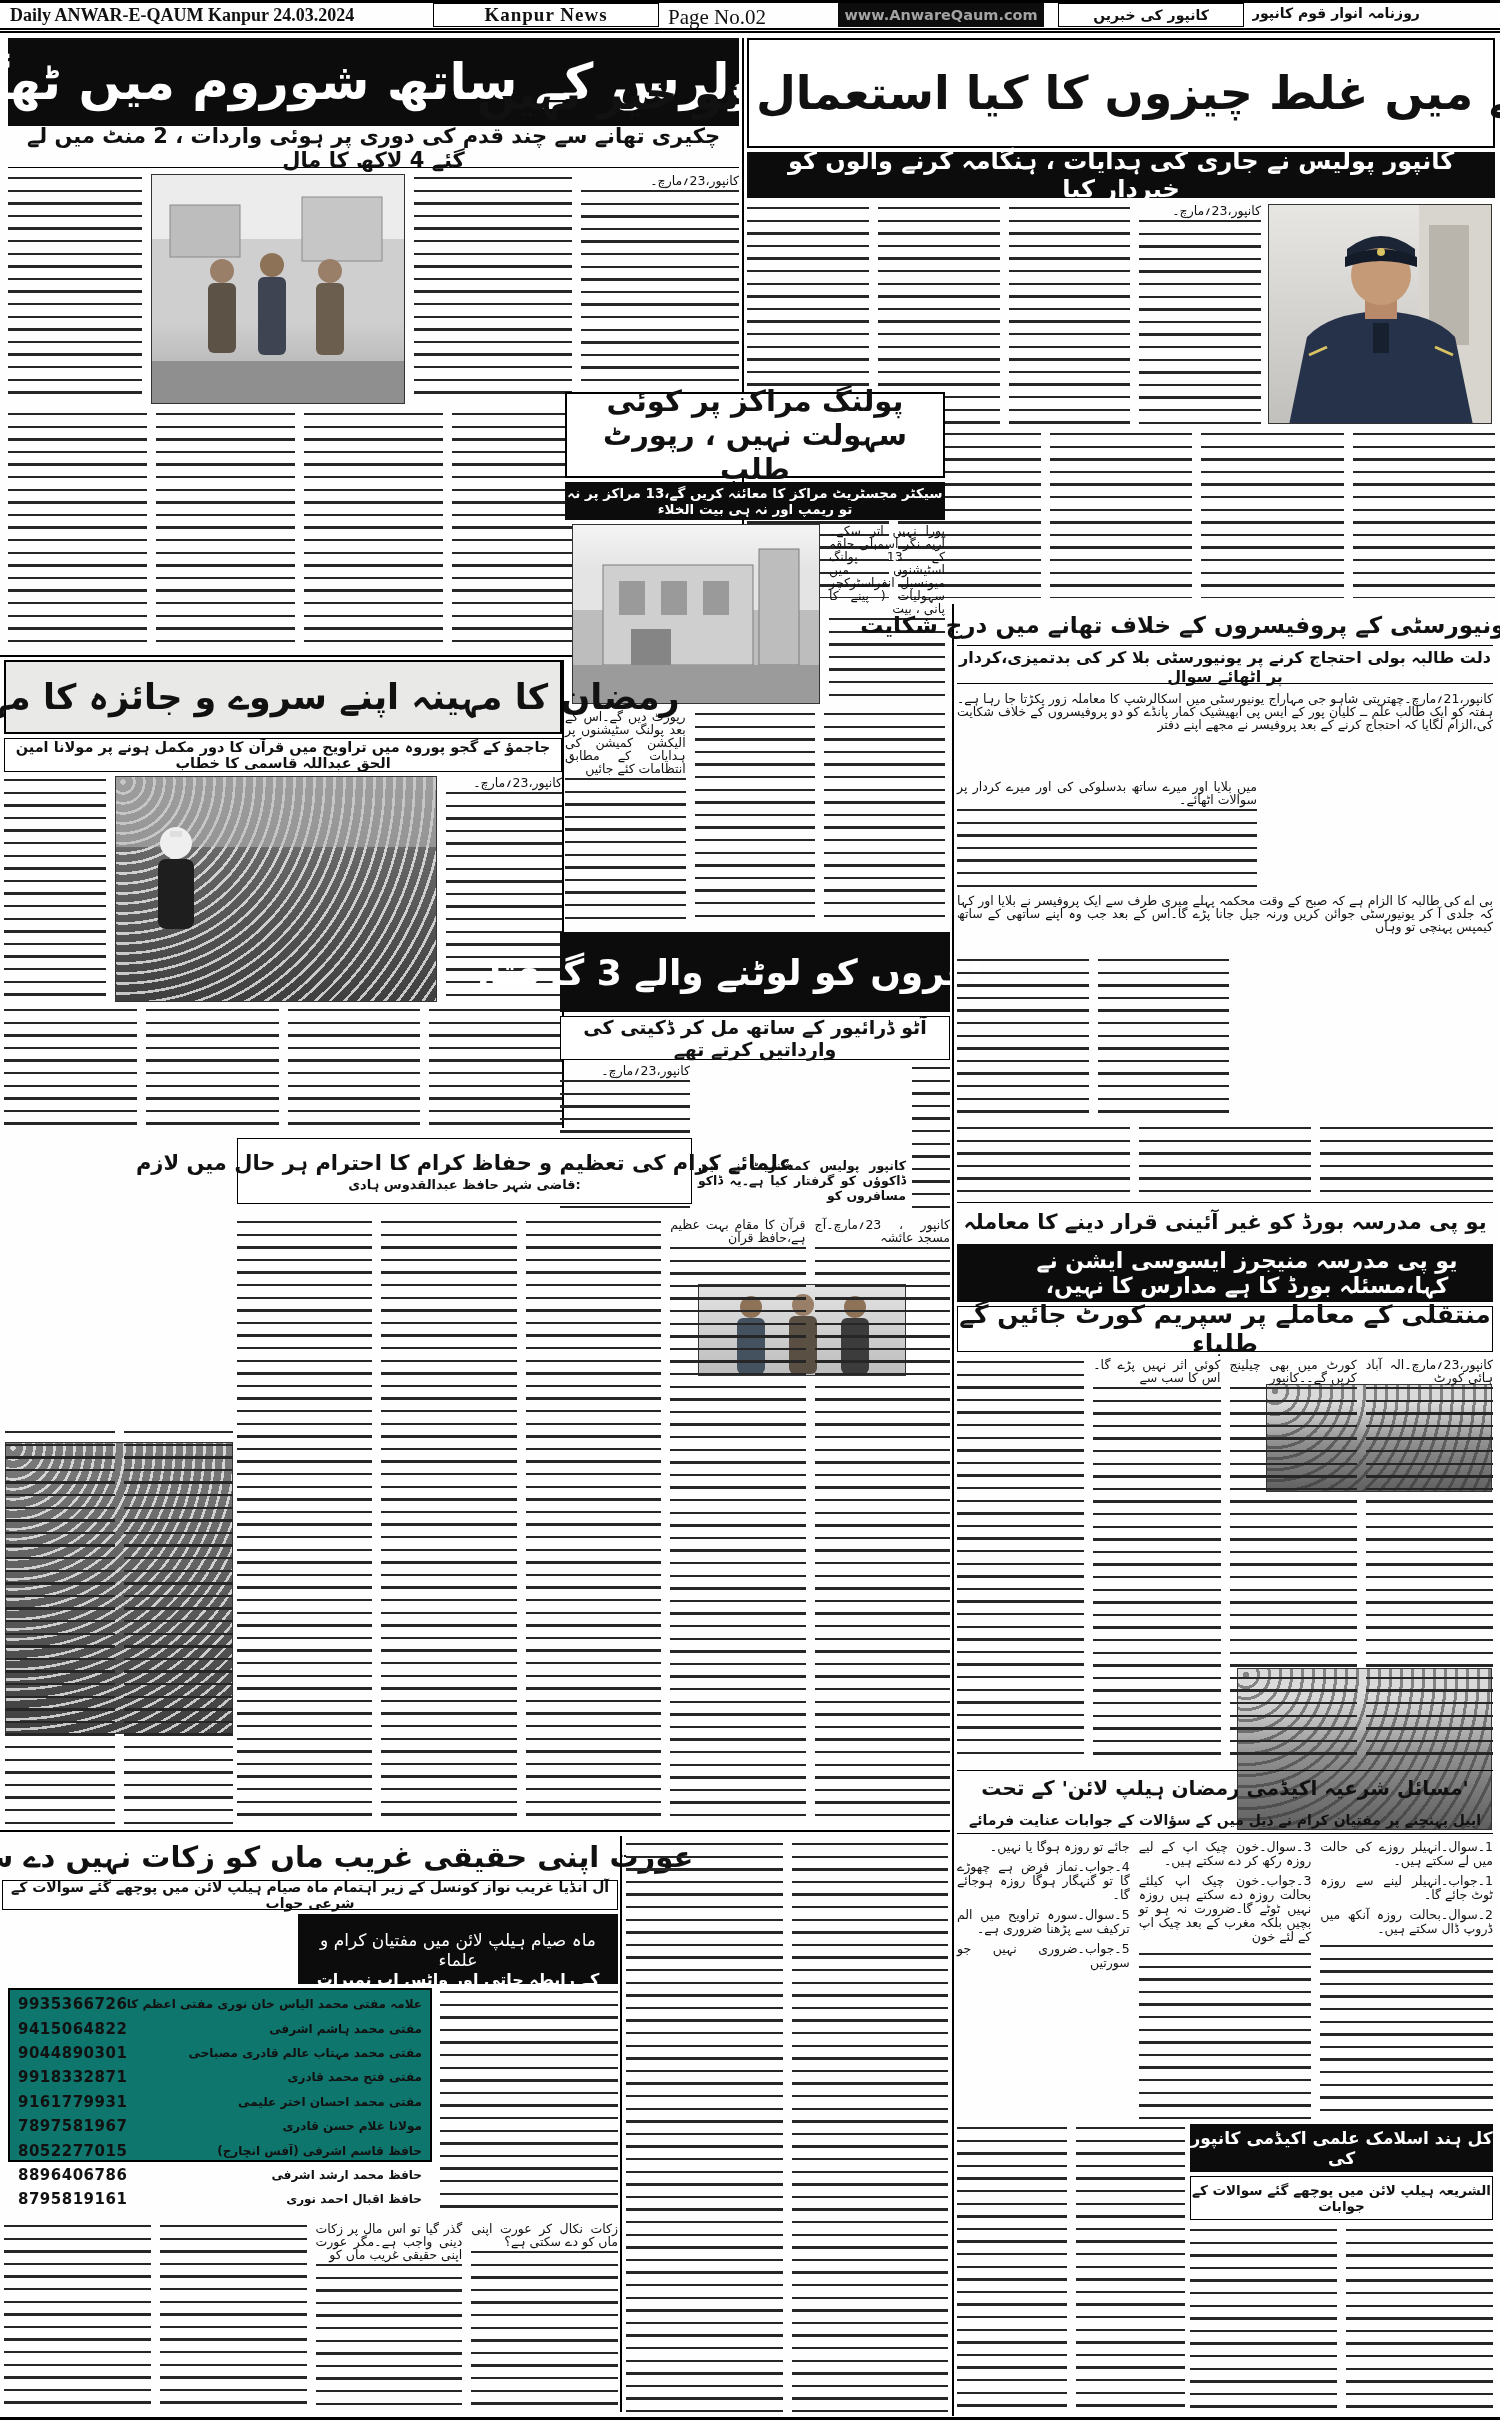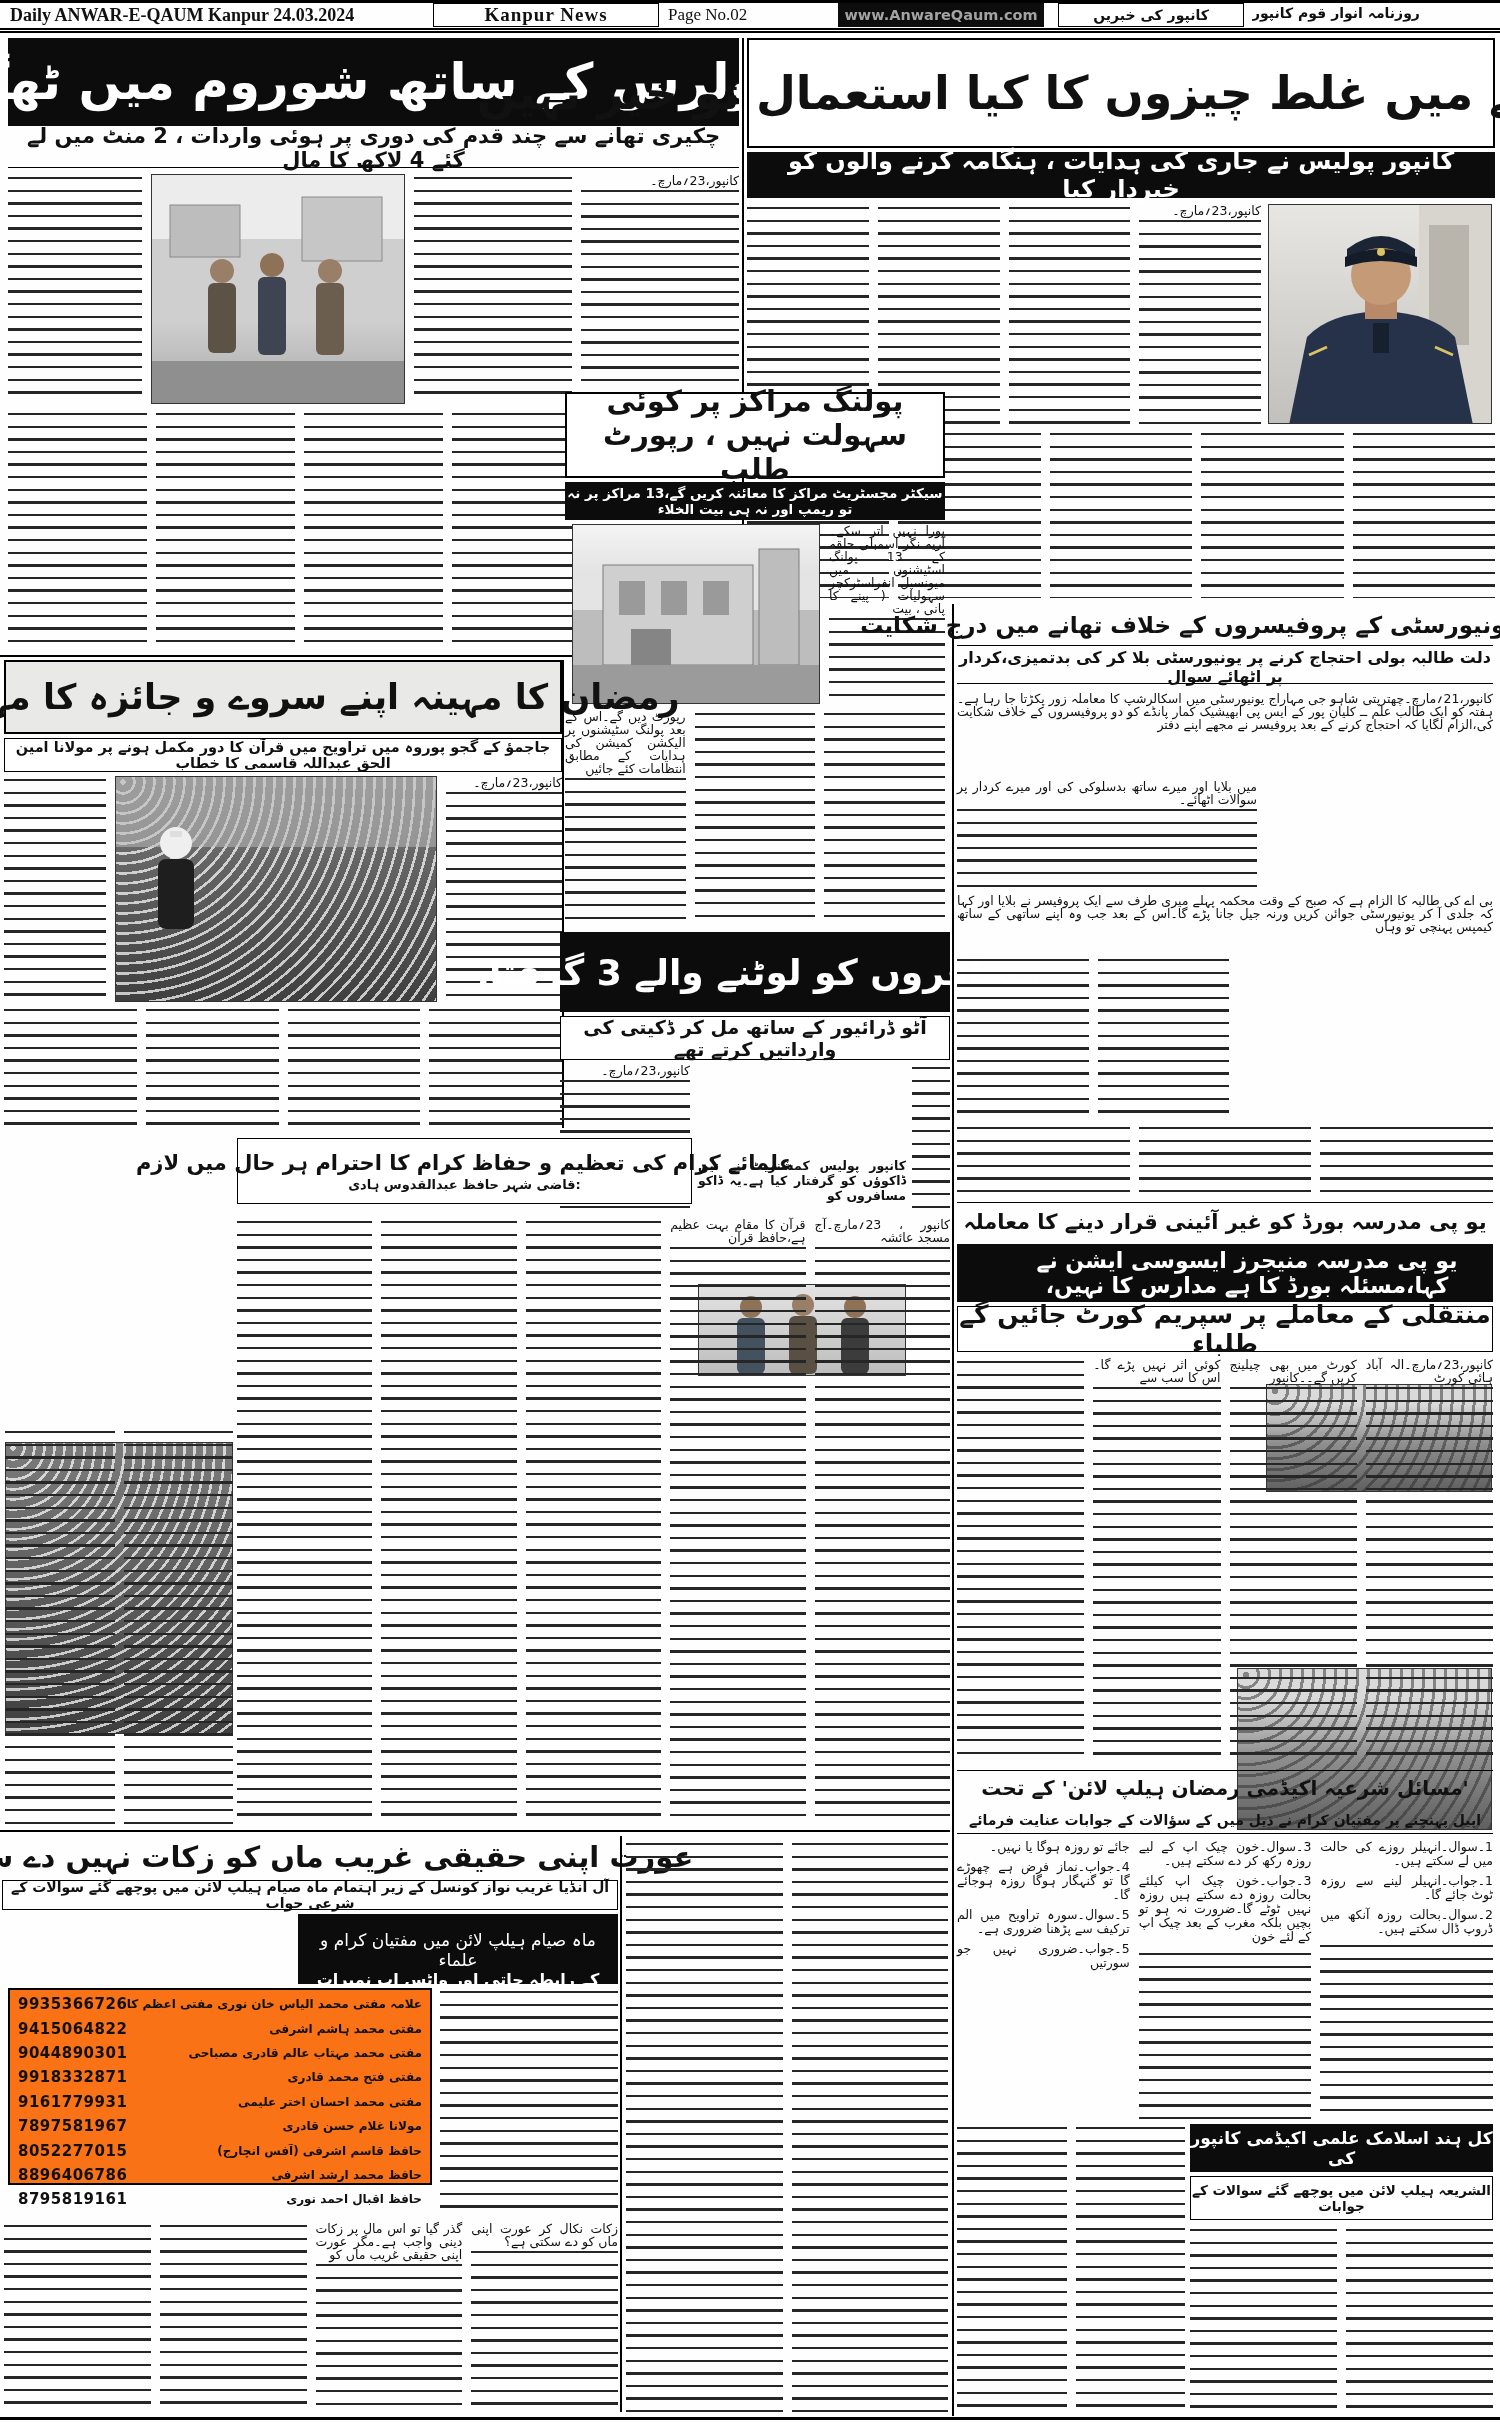--- a/index.html
+++ b/index.html
@@ -38,21 +38,21 @@
 </head>
 <body>
 
 <div id="page">
 
   <div class="abs" style="left:0;top:0;width:1500px;height:3px;background:#000;"></div>
   <div class="abs serif" style="left:10px;top:5px;width:415px;height:22px;font-size:18px;font-weight:bold;white-space:nowrap;">Daily ANWAR-E-QAUM Kanpur 24.03.2024</div>
   <div class="abs boxed1 center serif" style="left:433px;top:3px;width:226px;height:24px;">
     <span style="font-size:19px;font-weight:bold;letter-spacing:1px;">Kanpur News</span>
   </div>
-  <div class="abs serif" style="left:668px;top:5px;width:130px;height:22px;font-size:17px;">Page No.02</div>
+  <div class="abs serif" style="left:668px;top:5px;width:130px;height:22px;font-size:21px;">Page No.02</div>
   <div class="abs center" style="left:838px;top:3px;width:206px;height:24px;background:#0d0d0d;">
     <span style="color:#a3a3a3;font-size:14.5px;font-weight:bold;">www.AnwareQaum.com</span>
   </div>
   <div class="abs boxed1 center ur" style="left:1058px;top:3px;width:186px;height:24px;">
     <span style="font-size:14px;font-weight:bold;">کانپور کی خبریں</span>
   </div>
   <div class="abs ur nowrap" style="left:1252px;top:5px;width:242px;height:22px;font-size:14px;font-weight:bold;text-align:left;">روزنامہ انوار قوم کانپور</div>
   <div class="abs dbl" style="left:0;top:28px;width:1500px;height:6px;"></div>
 
   <div class="abs banner center ur" style="left:8px;top:38px;width:731px;height:88px;">
@@ -415,21 +415,21 @@
     <span style="font-size:29px;font-weight:bold;white-space:nowrap;">عورت اپنی حقیقی غریب ماں کو زکات نہیں دے سکتی</span>
   </div>
   <div class="abs boxed1 center ur" style="left:2px;top:1880px;width:616px;height:30px;">
     <span style="font-size:14px;font-weight:bold;">آل انڈیا غریب نواز کونسل کے زیر اہتمام ماہ صیام ہیلپ لائن میں پوچھے گئے سوالات کے شرعی جواب</span>
   </div>
   <div class="abs banner center ur" style="left:298px;top:1914px;width:320px;height:70px;flex-direction:column;">
     <span style="font-size:17px;font-weight:normal;margin-top:20px;">ماہ صیام ہیلپ لائن میں مفتیان کرام و علماء</span>
     <span style="font-size:16px;font-weight:bold;">کے رابطہ جاتی اور واٹس اپ نمبرات</span>
   </div>
 
-  <div class="abs" style="left:8px;top:1988px;width:424px;height:197px;border:2px solid #000;background:#f97316;padding:2px 0;">
+  <div class="abs" style="left:8px;top:1988px;width:424px;height:174px;border:2px solid #000;background:#0f766e;padding:2px 0;">
     <div class="phone-row">
       <span class="phone-num">9935366726</span>
       <span class="phone-name ur">علامہ مفتی محمد الیاس خان نوری مفتی اعظم کانپور</span>
     </div>
     <div class="phone-row">
       <span class="phone-num">9415064822</span>
       <span class="phone-name ur">مفتی محمد ہاشم اشرفی</span>
     </div>
     <div class="phone-row">
       <span class="phone-num">9044890301</span>

